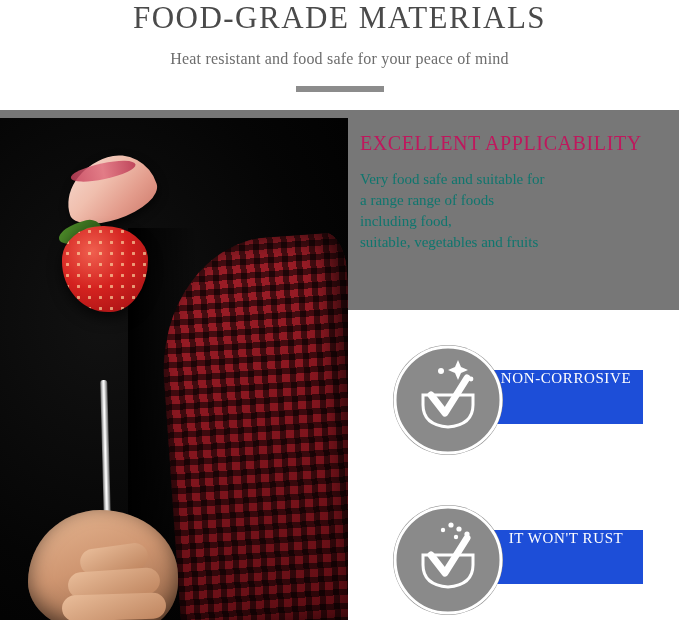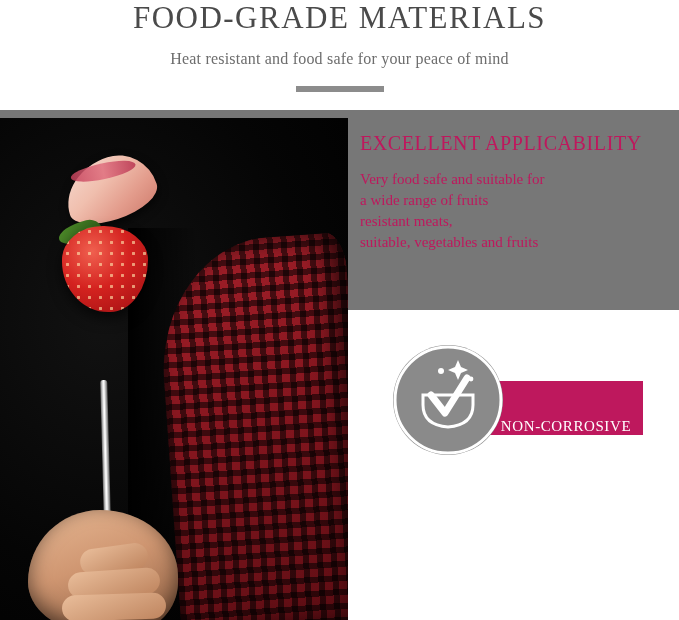--- a/index.html
+++ b/index.html
@@ -220,43 +220,43 @@
     font-family: "Liberation Serif", serif;
     font-size: 20px;
     letter-spacing: 0.6px;
     font-weight: normal;
     color: #be185d;
   }
   .appl-line {
     font-family: "Liberation Serif", serif;
     font-size: 15px;
     line-height: 21px;
-    color: #be185d;
+    color: #0f766e;
   }
 
   
   .feature {
     position: absolute;
     left: 393px;
     width: 250px;
     height: 110px;
   }
   .feature.f-one { top: 345px; }
   .feature.f-two { top: 505px; }
 
   .feature-banner {
     position: absolute;
     left: 70px;
-    top: 36px;
+    top: 25px;
     width: 180px;
     height: 54px;
-    background: #be185d;
+    background: #1d4ed8;
     clip-path: polygon(0 0, 100% 0, 100% 100%, 0 100%, 10px 50%);
     display: flex;
-    align-items: flex-end;
+    align-items: flex-start;
     justify-content: center;
   }
   .feature-label {
     font-family: "Liberation Serif", serif;
     font-size: 15px;
     letter-spacing: 0.6px;
     color: #ffffff;
     padding-left: 26px;
   }
   .feature-circle {
@@ -311,35 +311,53 @@
     <div class="hand">
       <div class="finger f1"></div>
       <div class="finger f2"></div>
       <div class="finger f3"></div>
     </div>
   </div>
 
   <div class="appl">
     <h2 class="appl-title">EXCELLENT APPLICABILITY</h2>
     <div class="appl-line">Very food safe and suitable for</div>
-    <div class="appl-line">a wide range of fruits</div>
-    <div class="appl-line">resistant meats,</div>
+    <div class="appl-line">a range range of foods</div>
+    <div class="appl-line">including food,</div>
     <div class="appl-line">suitable, vegetables and fruits</div>
   </div>
 
   <div class="feature f-one">
     <div class="feature-banner">
       <span class="feature-label">NON-CORROSIVE</span>
     </div>
     <div class="feature-circle">
       <svg width="110" height="110" viewBox="0 0 110 110" aria-hidden="true">
         <circle cx="55" cy="55" r="53" fill="none" stroke="#ffffff" stroke-width="3"></circle>
         <path d="M30 50 L30 60 Q30 80 55 82 Q80 80 80 60 L80 50 Z" fill="none" stroke="#ffffff" stroke-width="3"></path>
         <path d="M38 50 L52 68 L74 33" fill="none" stroke="#ffffff" stroke-width="7" stroke-linecap="round" stroke-linejoin="round"></path>
         <path d="M62 22 l3 -7 l3 7 l7 3 l-7 3 l-3 7 l-3 -7 l-7 -3 z" fill="#ffffff"></path>
         <circle cx="48" cy="26" r="3" fill="#ffffff"></circle>
         <circle cx="78" cy="34" r="2.4" fill="#ffffff"></circle>
       </svg>
     </div>
   </div>
 
+  <div class="feature f-two">
+    <div class="feature-banner">
+      <span class="feature-label">IT WON'T RUST</span>
+    </div>
+    <div class="feature-circle">
+      <svg width="110" height="110" viewBox="0 0 110 110" aria-hidden="true">
+        <circle cx="55" cy="55" r="53" fill="none" stroke="#ffffff" stroke-width="3"></circle>
+        <path d="M30 50 L30 60 Q30 80 55 82 Q80 80 80 60 L80 50 Z" fill="none" stroke="#ffffff" stroke-width="3"></path>
+        <path d="M38 50 L52 68 L74 33" fill="none" stroke="#ffffff" stroke-width="7" stroke-linecap="round" stroke-linejoin="round"></path>
+        <circle cx="58" cy="20" r="2.6" fill="#ffffff"></circle>
+        <circle cx="66" cy="24" r="2.6" fill="#ffffff"></circle>
+        <circle cx="74" cy="29" r="2.6" fill="#ffffff"></circle>
+        <circle cx="63" cy="32" r="2.2" fill="#ffffff"></circle>
+        <circle cx="71" cy="37" r="2.2" fill="#ffffff"></circle>
+        <circle cx="50" cy="25" r="2.2" fill="#ffffff"></circle>
+      </svg>
+    </div>
+  </div>
 
 </div>
 
 </body></html>

